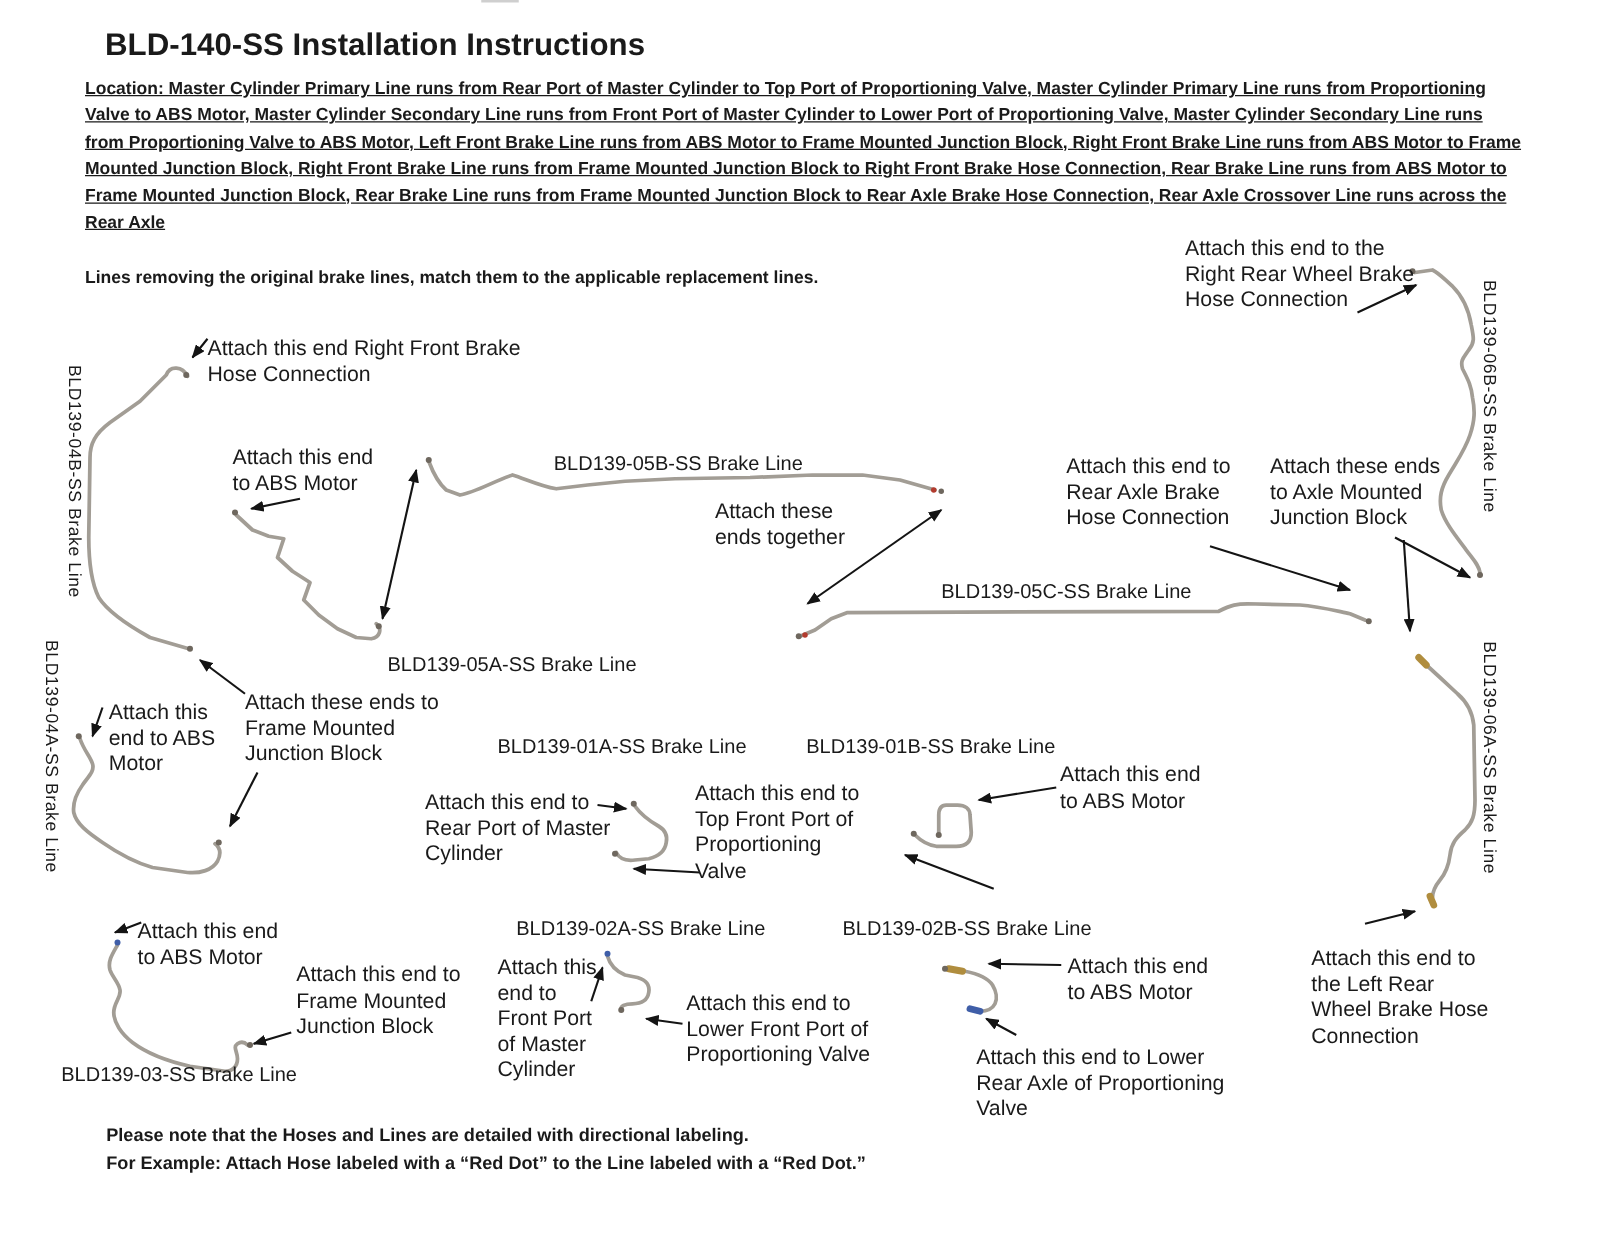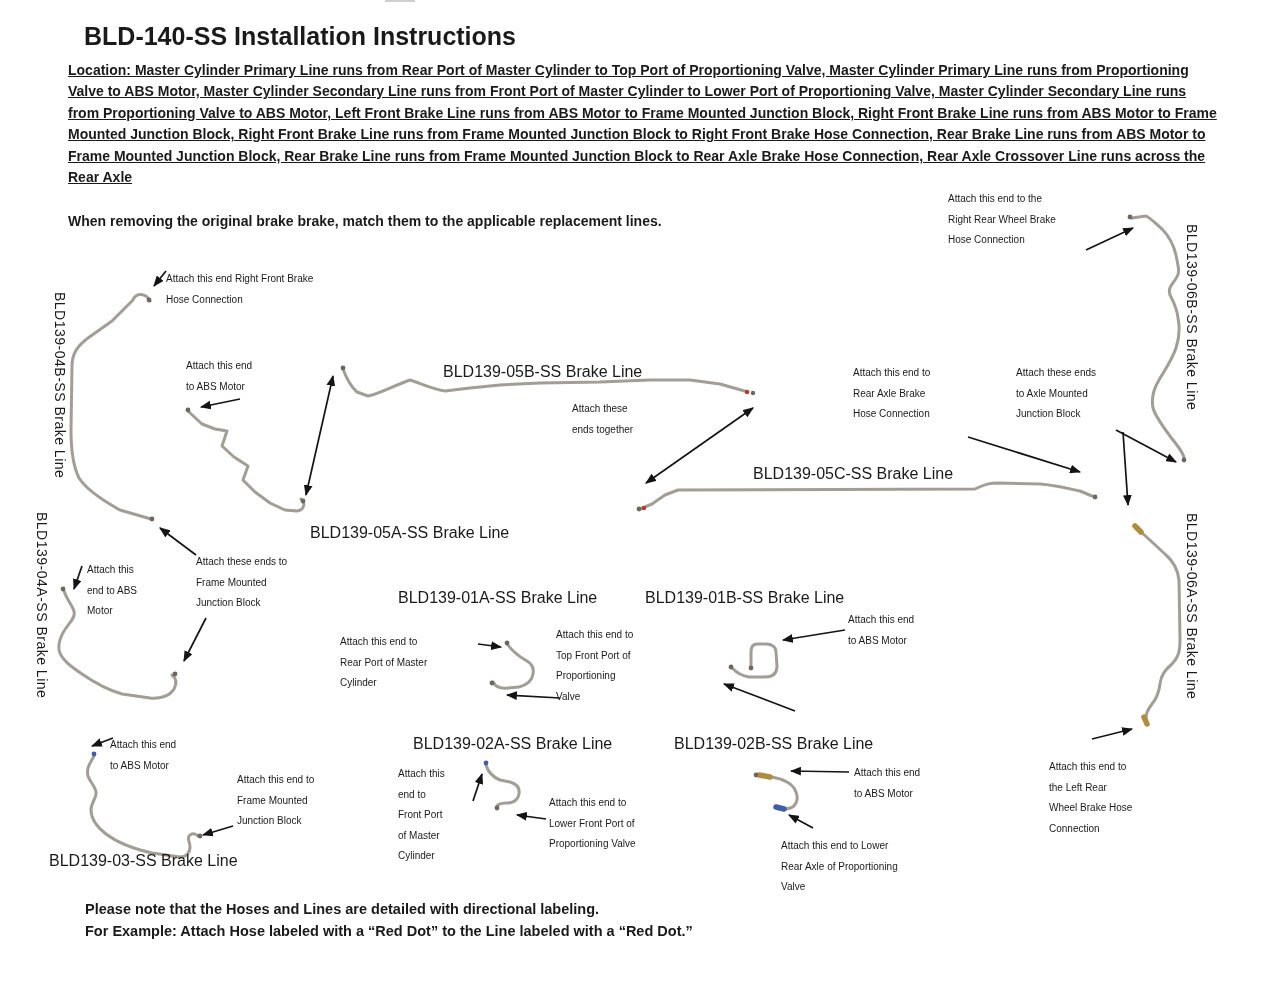--- a/index.html
+++ b/index.html
@@ -4,21 +4,21 @@
 <style>
   :root { --tube:#a29d95; --tube-dark:#6e675e; --arrow:#141414; --ink:#1a1a1a;
           --red-tip:#b23b2e; --blue-tip:#3f5ea8; --brass-tip:#b08d3e; --paper:#ffffff; }
   html,body { margin:0; padding:0; background:#e8e8e8; }
   .page { position:relative; width:1280px; height:989px; background:var(--paper);
           font-family:"Liberation Sans", sans-serif; color:var(--ink); overflow:hidden; margin:0 auto; }
   .abs { position:absolute; }
   .title { left:84px; top:22px; font-size:25px; font-weight:bold; white-space:nowrap; }
   .para { left:68px; top:60px; width:1150px; font-size:14px; font-weight:bold; line-height:21.4px;text-decoration:underline; }
   .intro { left:68px; top:213px; font-size:14px; font-weight:bold; white-space:nowrap; }
-  .ann  { position:absolute; font-size:10px; line-height:20.5px; white-space:pre-line; }
+  .ann  { position:absolute; font-size:17px; line-height:20.5px; white-space:pre-line; }
   .lbl  { position:absolute; font-size:16px; white-space:nowrap; }
   .vlbl { position:absolute; font-size:14px; writing-mode:vertical-rl; white-space:nowrap; letter-spacing:0.5px; }
   .note { position:absolute; font-size:14.5px; font-weight:bold; white-space:nowrap; }
   svg.diagram { position:absolute; left:0; top:0; }
   .tube  { fill:none; stroke:var(--tube); stroke-width:3; stroke-linecap:round; stroke-linejoin:round; }
   .arrow { fill:none; stroke:var(--arrow); stroke-width:1.7; }
   .fit       { fill:var(--tube-dark); stroke:none; }
   .fit-red   { fill:var(--red-tip); stroke:none; }
   .fit-blue  { fill:var(--blue-tip); stroke:none; }
   .tip-brass { stroke:var(--brass-tip); stroke-width:5.5; stroke-linecap:round; fill:none; }
@@ -135,21 +135,21 @@
       <path class="arrow" marker-end="url(#ah)" d="M473,801 L482,774"></path>
       <path class="arrow" marker-end="url(#ah)" d="M546,819 L517,815"></path>
       <path class="arrow" marker-end="url(#ah)" d="M849,772 L791,771"></path>
       <path class="arrow" marker-end="url(#ah)" d="M813,828 L789,815"></path>
       <path class="arrow" marker-end="url(#ah)" d="M1092,739 L1132,729"></path>
     </g>
   </svg>
 
   <div class="abs title">BLD-140-SS Installation Instructions</div>
   <div class="abs para">Location: Master Cylinder Primary Line runs from Rear Port of Master Cylinder to Top Port of Proportioning Valve, Master Cylinder Primary Line runs from Proportioning Valve to ABS Motor, Master Cylinder Secondary Line runs from Front Port of Master Cylinder to Lower Port of Proportioning Valve, Master Cylinder Secondary Line runs from Proportioning Valve to ABS Motor, Left Front Brake Line runs from ABS Motor to Frame Mounted Junction Block, Right Front Brake Line runs from ABS Motor to Frame Mounted Junction Block, Right Front Brake Line runs from Frame Mounted Junction Block to Right Front Brake Hose Connection, Rear Brake Line runs from ABS Motor to Frame Mounted Junction Block, Rear Brake Line runs from Frame Mounted Junction Block to Rear Axle Brake Hose Connection, Rear Axle Crossover Line runs across the Rear Axle</div>
-  <div class="abs intro">When removing the original brake brake, match them to the applicable replacement lines.</div>
+  <div class="abs intro">Lines removing the original brake lines, match them to the applicable replacement lines.</div>
 
   <div class="ann" style="left:948px;top:189px">Attach this end to the
 Right Rear Wheel Brake
 Hose Connection</div>
   <div class="ann" style="left:166px;top:269px">Attach this end Right Front Brake
 Hose Connection</div>
   <div class="ann" style="left:186px;top:356px">Attach this end
 to ABS Motor</div>
   <div class="ann" style="left:572px;top:399px">Attach these
 ends together</div>

